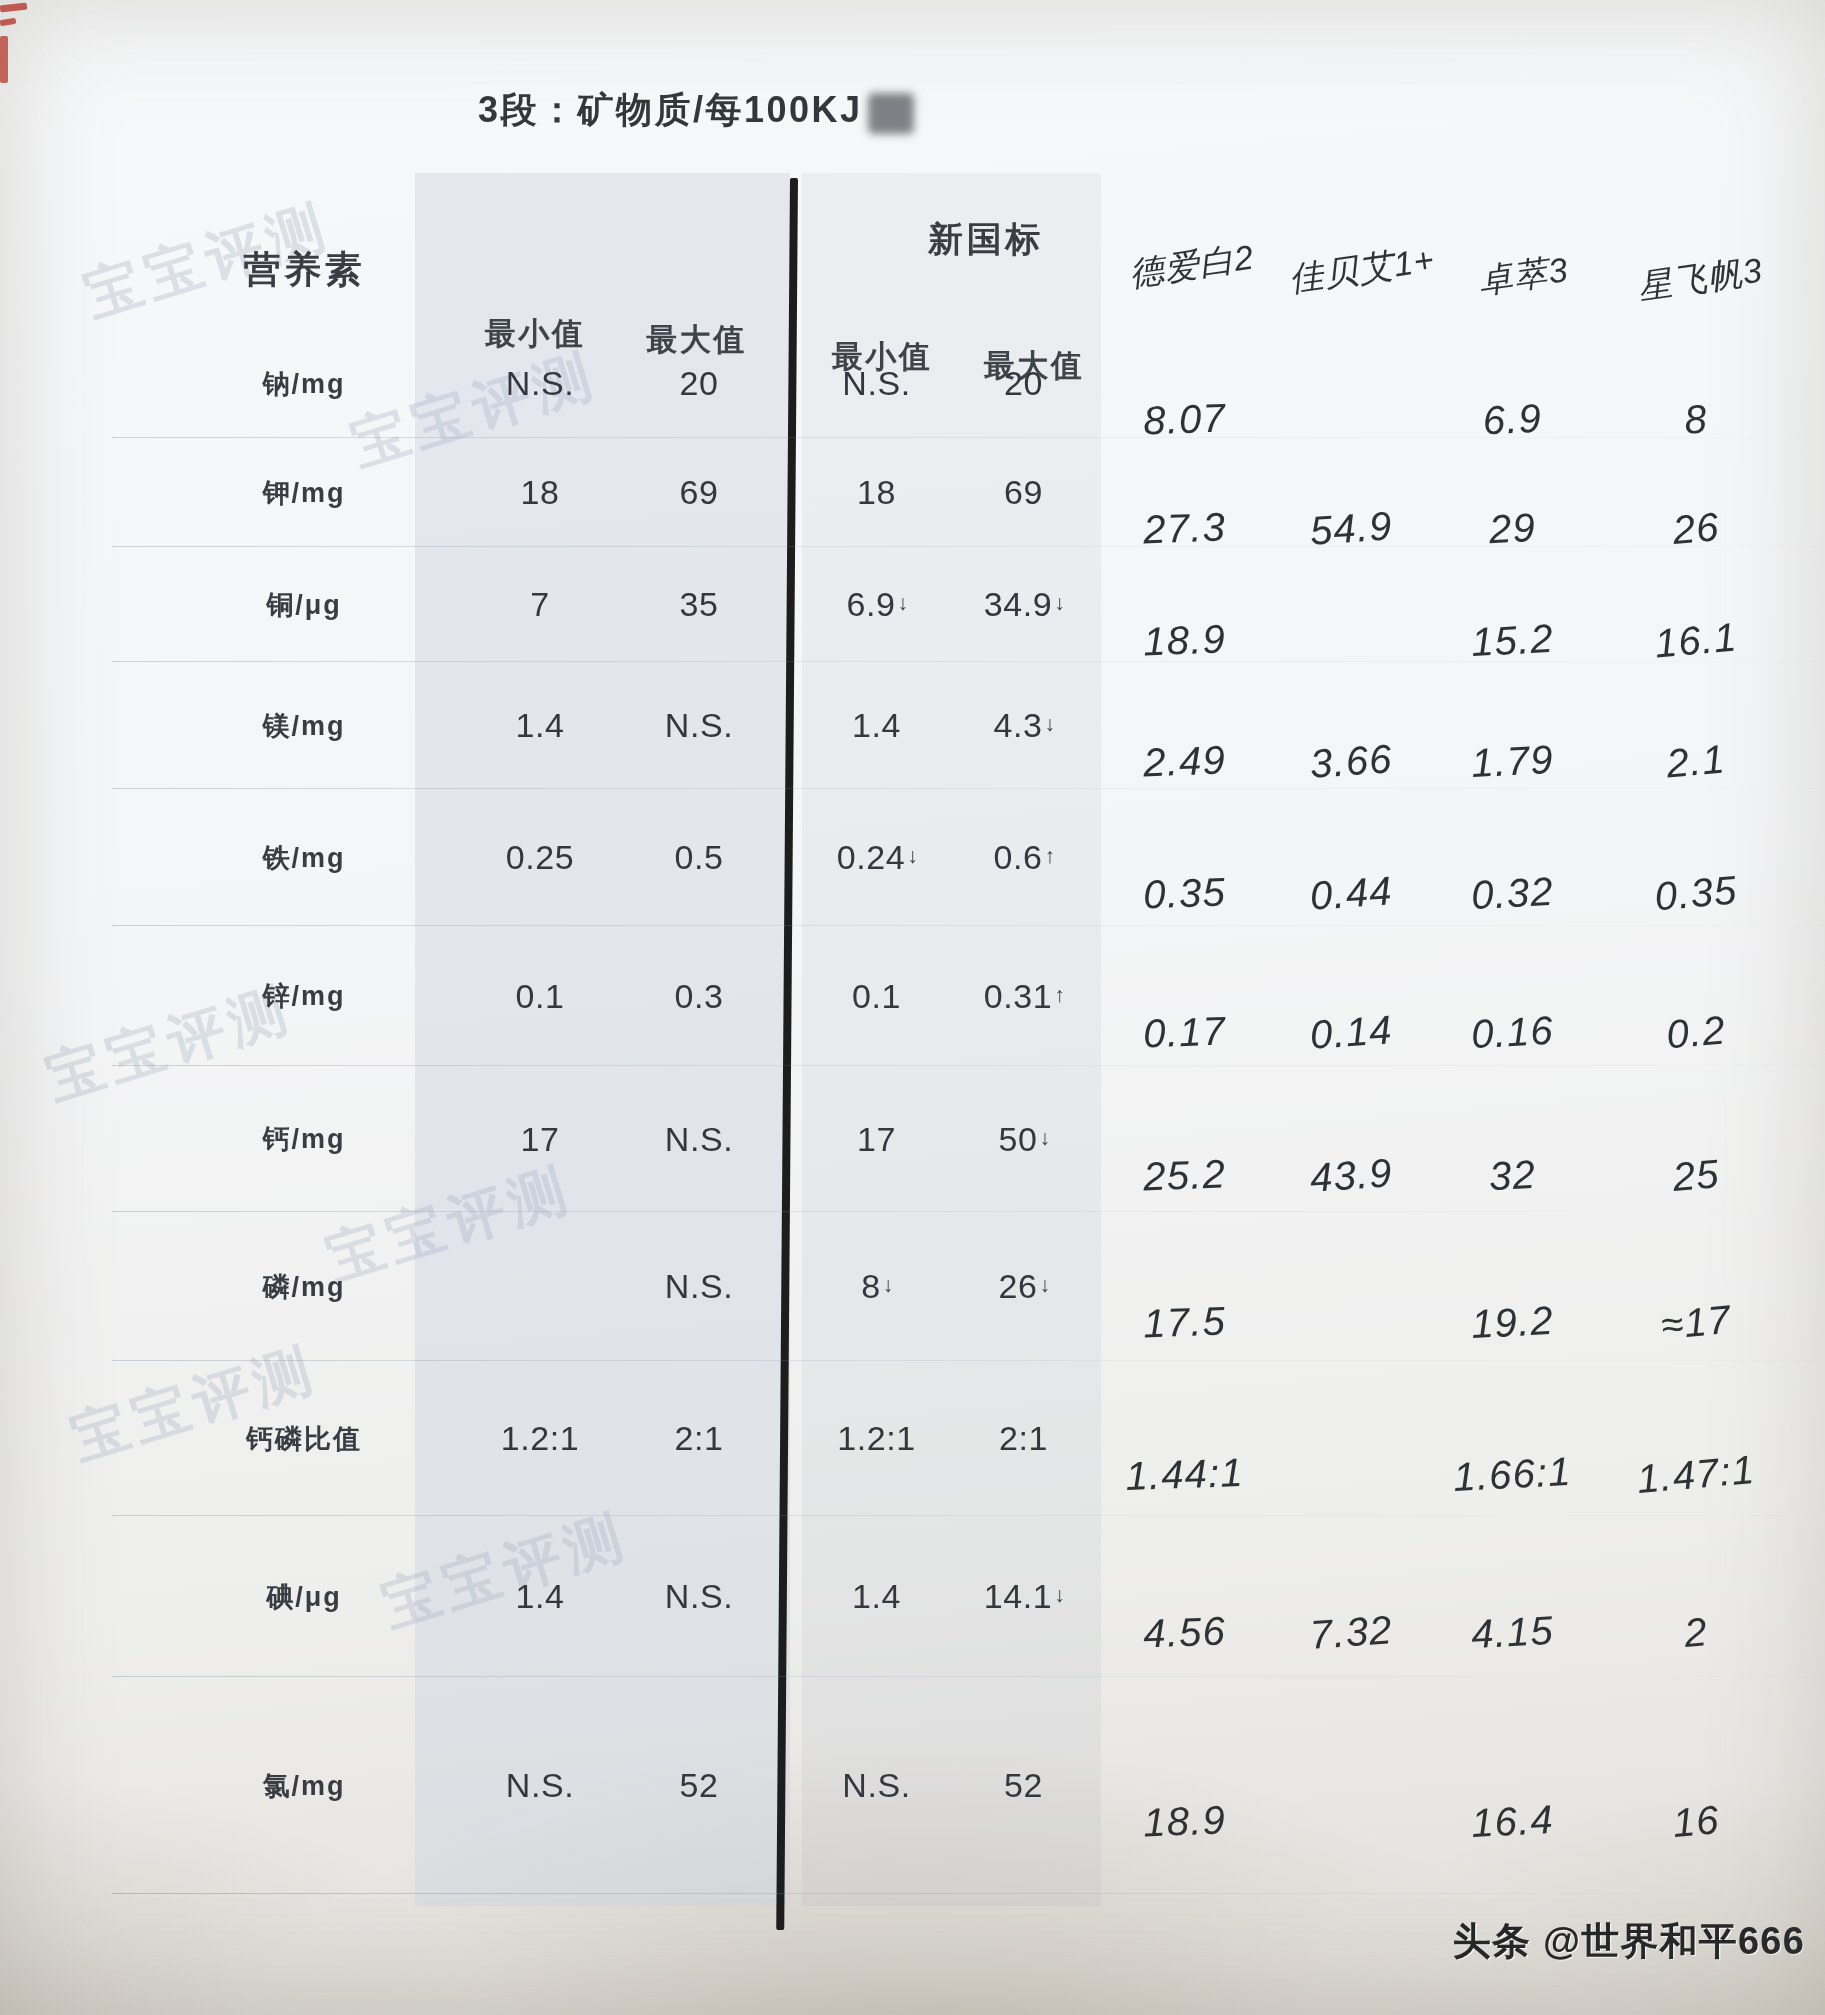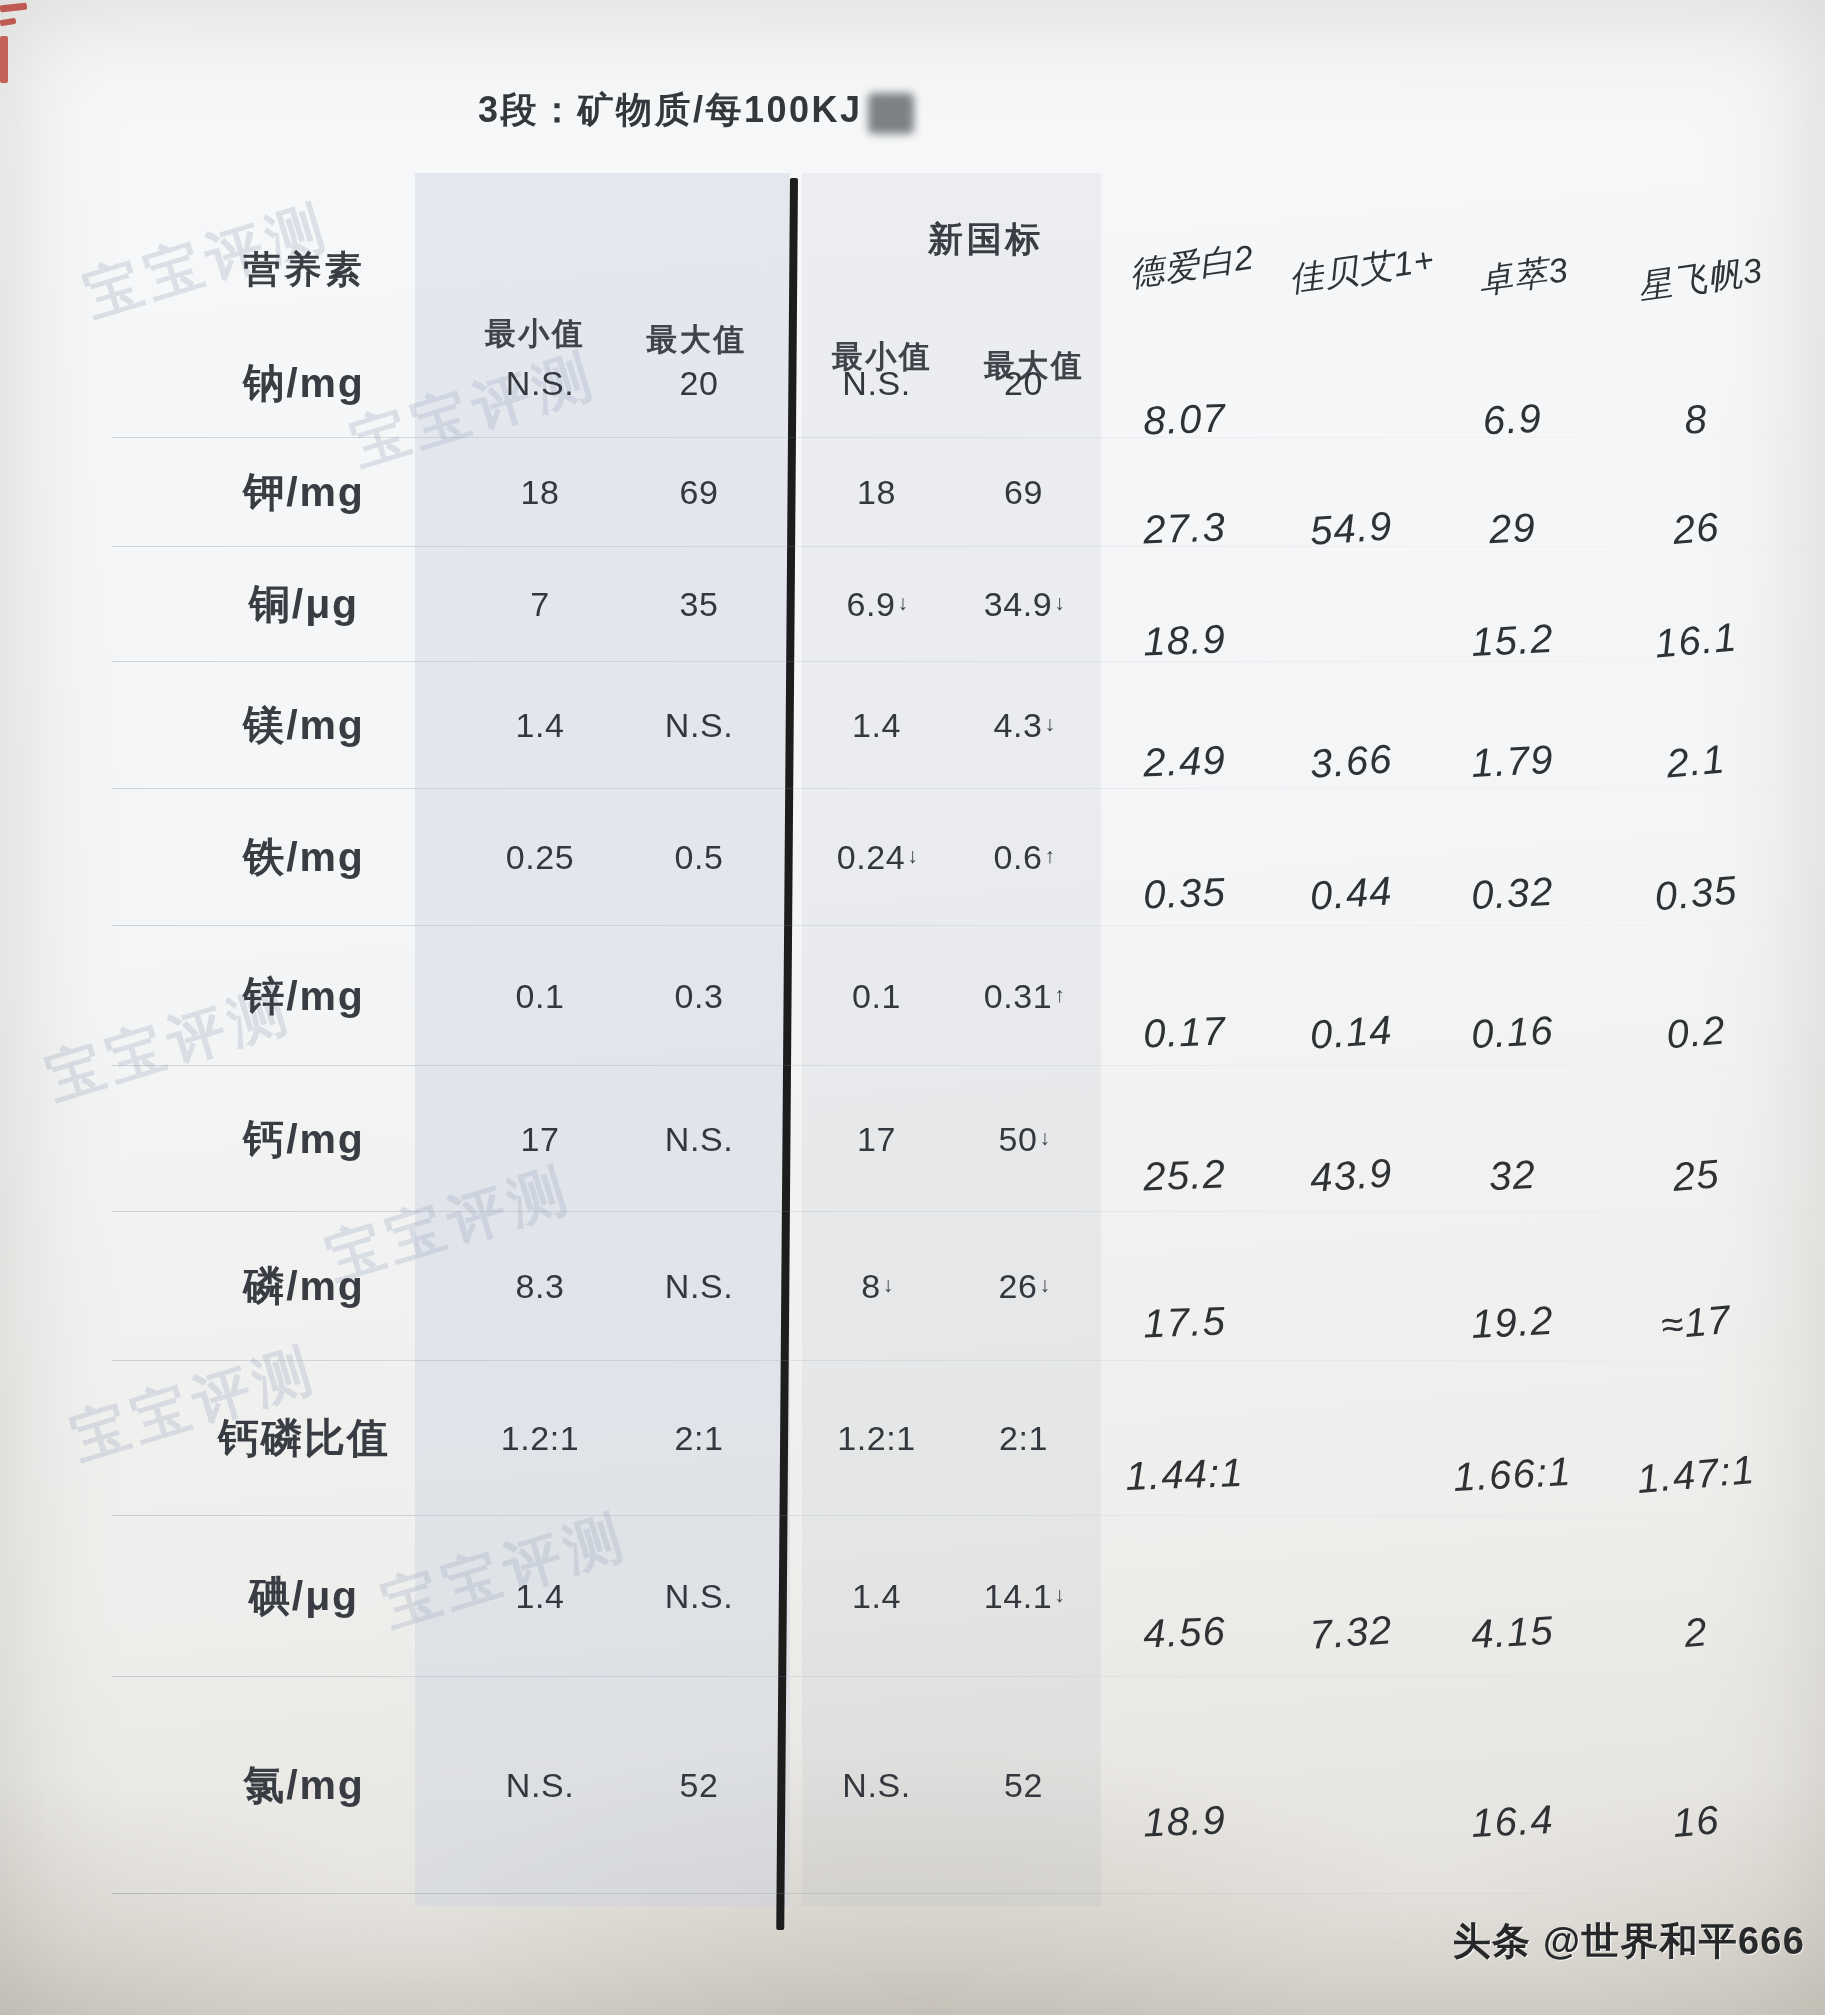--- a/index.html
+++ b/index.html
@@ -46,21 +46,21 @@
   .hwh3{left:1446px;top:253px;width:155px;}
   .hwh4{left:1592px;top:256px;width:217px;}
   
   .tbody{position:absolute;left:0;top:329px;width:1825px;display:grid;
          grid-template-rows:109px 109px 115px 127px 137px 140px 146px 149px 155px 161px 217px;}
   .row{position:relative;}
   .row::after{content:"";position:absolute;left:112px;right:6.2px;bottom:0;height:1.2px;
      background:linear-gradient(90deg,rgba(140,150,165,0.38),rgba(140,150,165,0.10) 60%,rgba(140,150,165,0.03));}
   .row:last-child::after{background:linear-gradient(90deg,rgba(130,140,155,0.45),rgba(130,140,155,0.12) 70%,transparent);}
   .c{position:absolute;top:0;height:100%;display:flex;align-items:center;justify-content:center;font-size:34px;color:#34383e;letter-spacing:0.6px;}
-  .nutrient{left:161px;width:286px;font-size:41px;font-weight:600;color:#393d43;letter-spacing:1.9px;}
+  .nutrient{left:161px;width:286px;font-size:27px;font-weight:600;color:#393d43;letter-spacing:1.9px;}
   .cmin{left:453px;width:174px;}
   .cmax{left:616px;width:166px;}
   .nmin{left:802px;width:151px;}
   .nmax{left:945px;width:159px;}
   .arrow{font-size:21px;margin-left:1.9px;position:relative;top:-1.2px;color:#3a3e44;}
   
   .hw{font-style:italic;color:#2e3235;font-size:40px;padding-top:36px;letter-spacing:1.2px;}
   .hw1{left:1100px;width:168px;transform:rotate(-2deg);}
   .hw2{left:1263px;width:174px;transform:rotate(-4deg);}
   .hw3{left:1431px;width:161px;transform:rotate(-3deg);}
@@ -226,21 +226,20 @@
           <span class="arrow">↓</span>
       </div>
       <div class="c hw hw1">25.2</div>
       <div class="c hw hw2">43.9</div>
       <div class="c hw hw3">32</div>
       <div class="c hw hw4">25</div>
     </div>
 
     <div class="row">
       <div class="c nutrient">磷/mg</div>
-      <div class="c cmin">8.3</div>
       <div class="c cmax">N.S.</div>
       <div class="c nmin">
         <span>8</span>
           <span class="arrow">↓</span>
       </div>
       <div class="c nmax">
         <span>26</span>
           <span class="arrow">↓</span>
       </div>
       <div class="c hw hw1">17.5</div>

